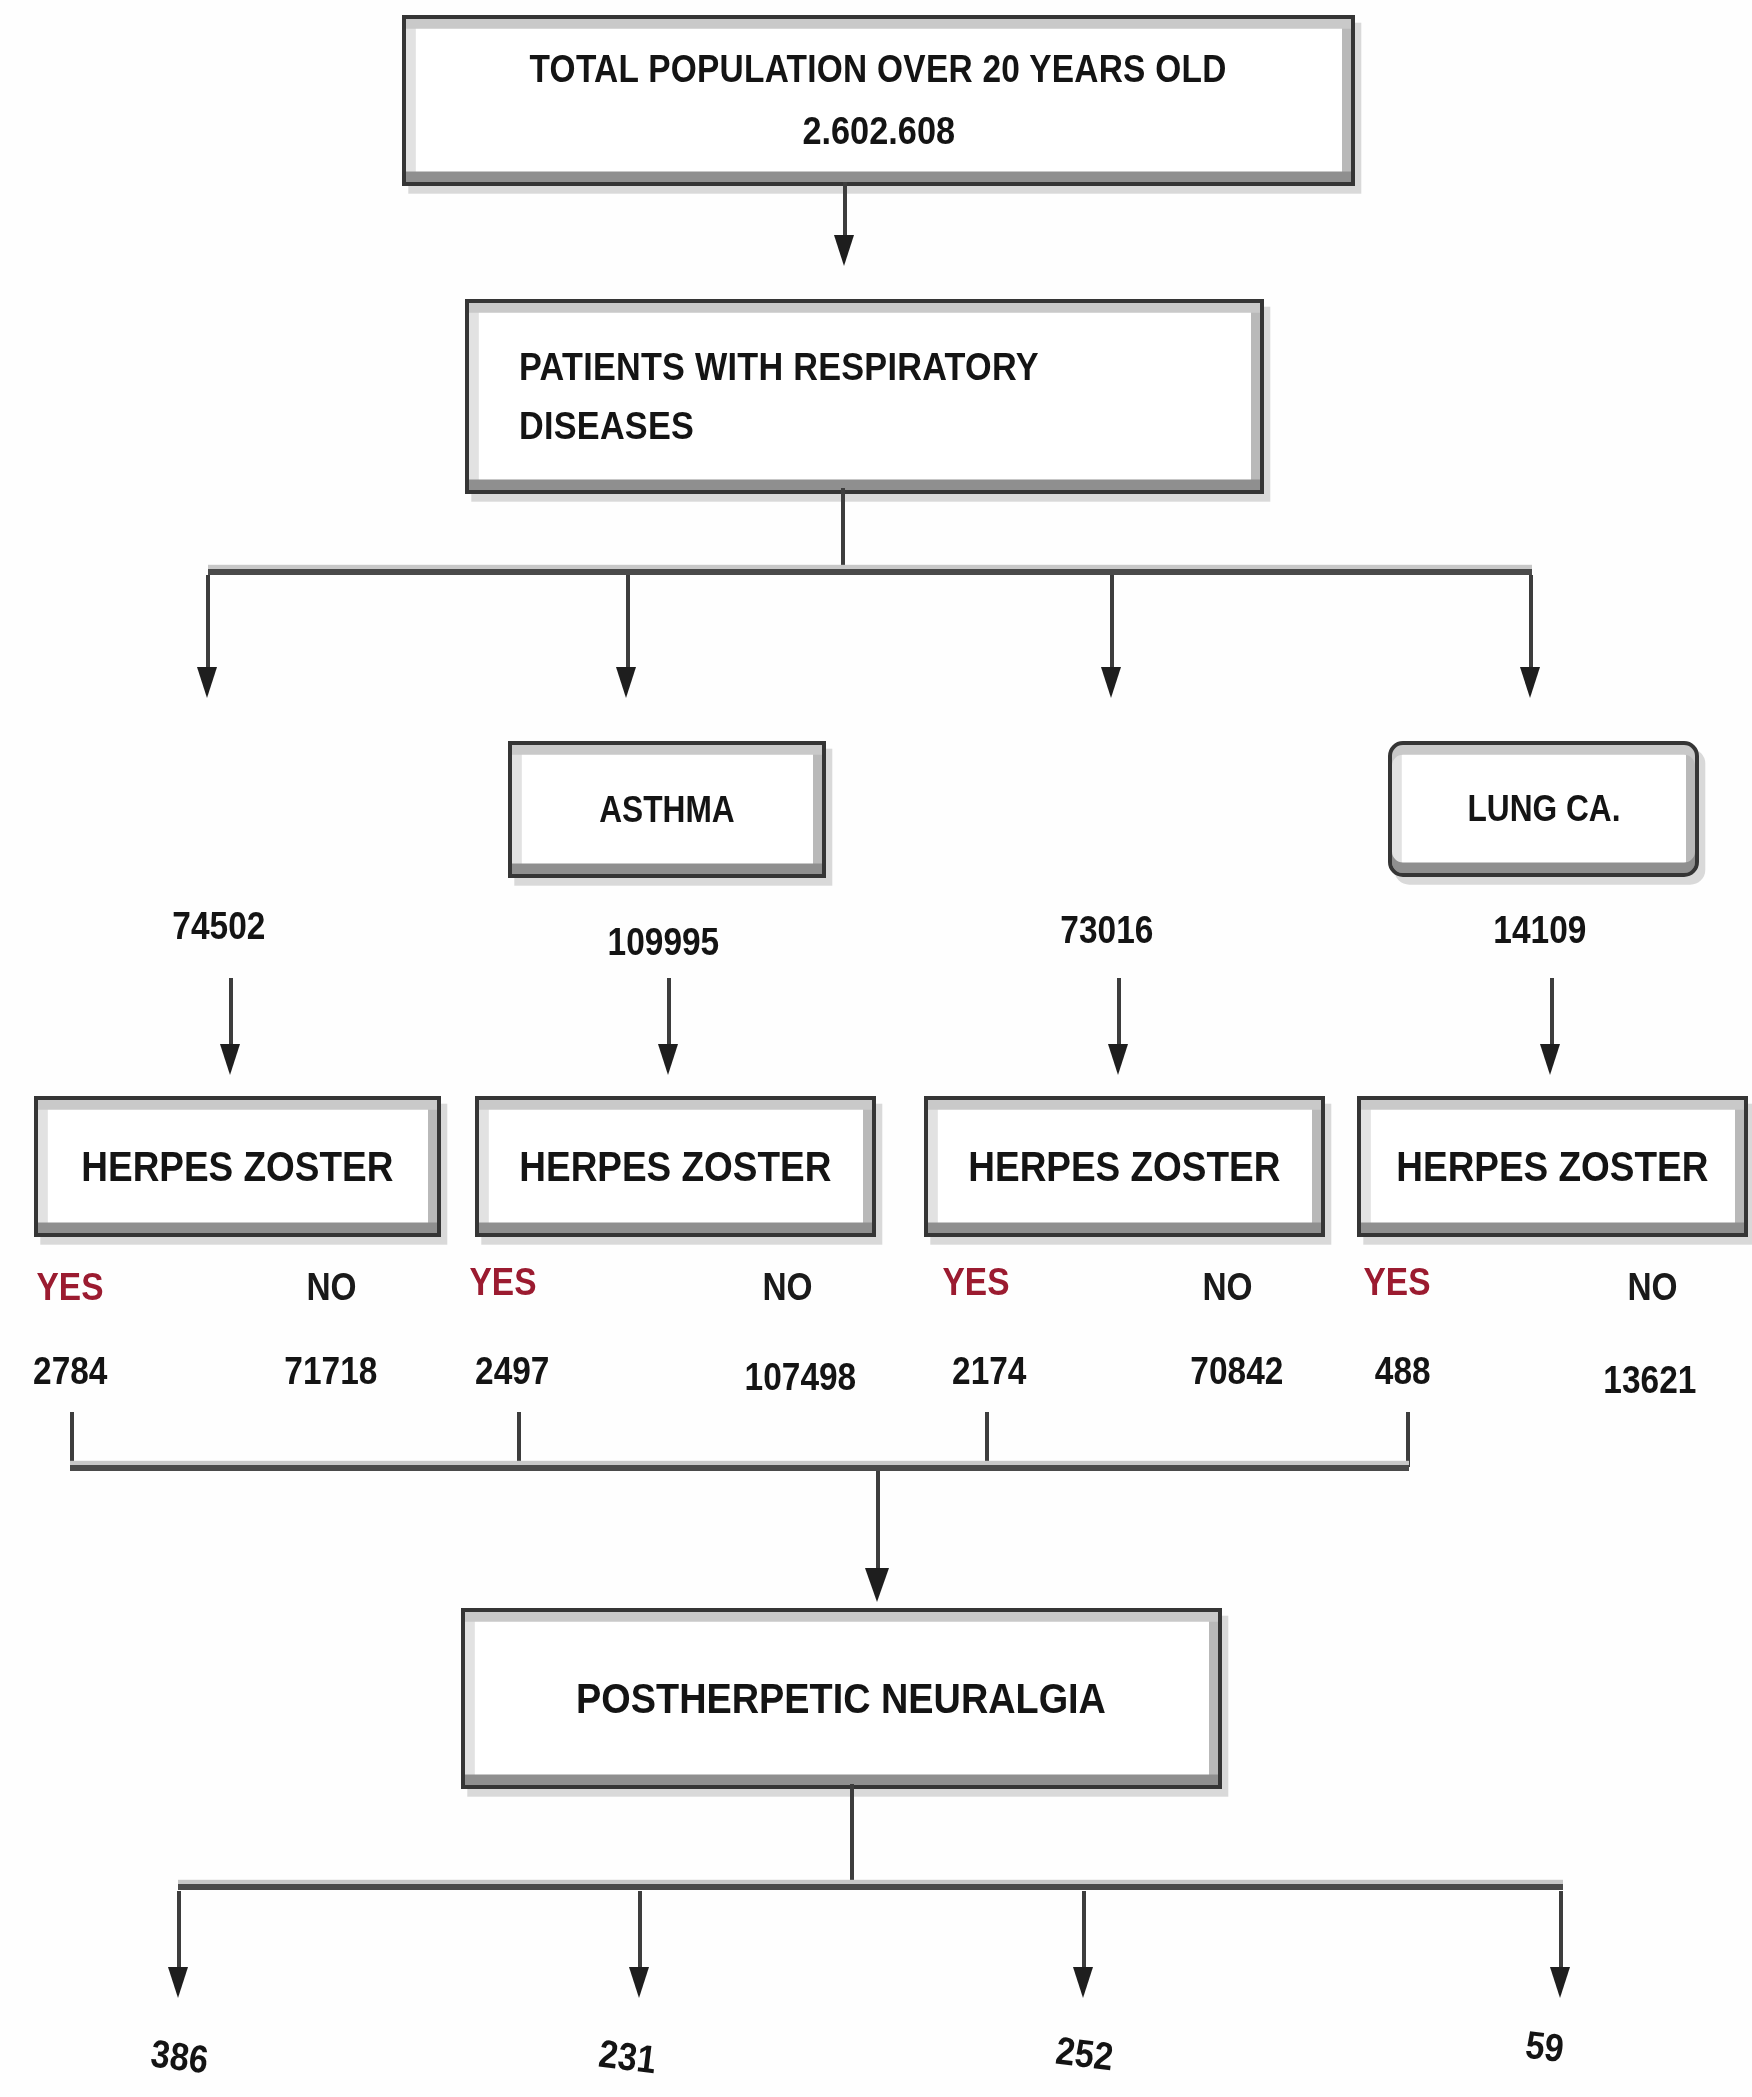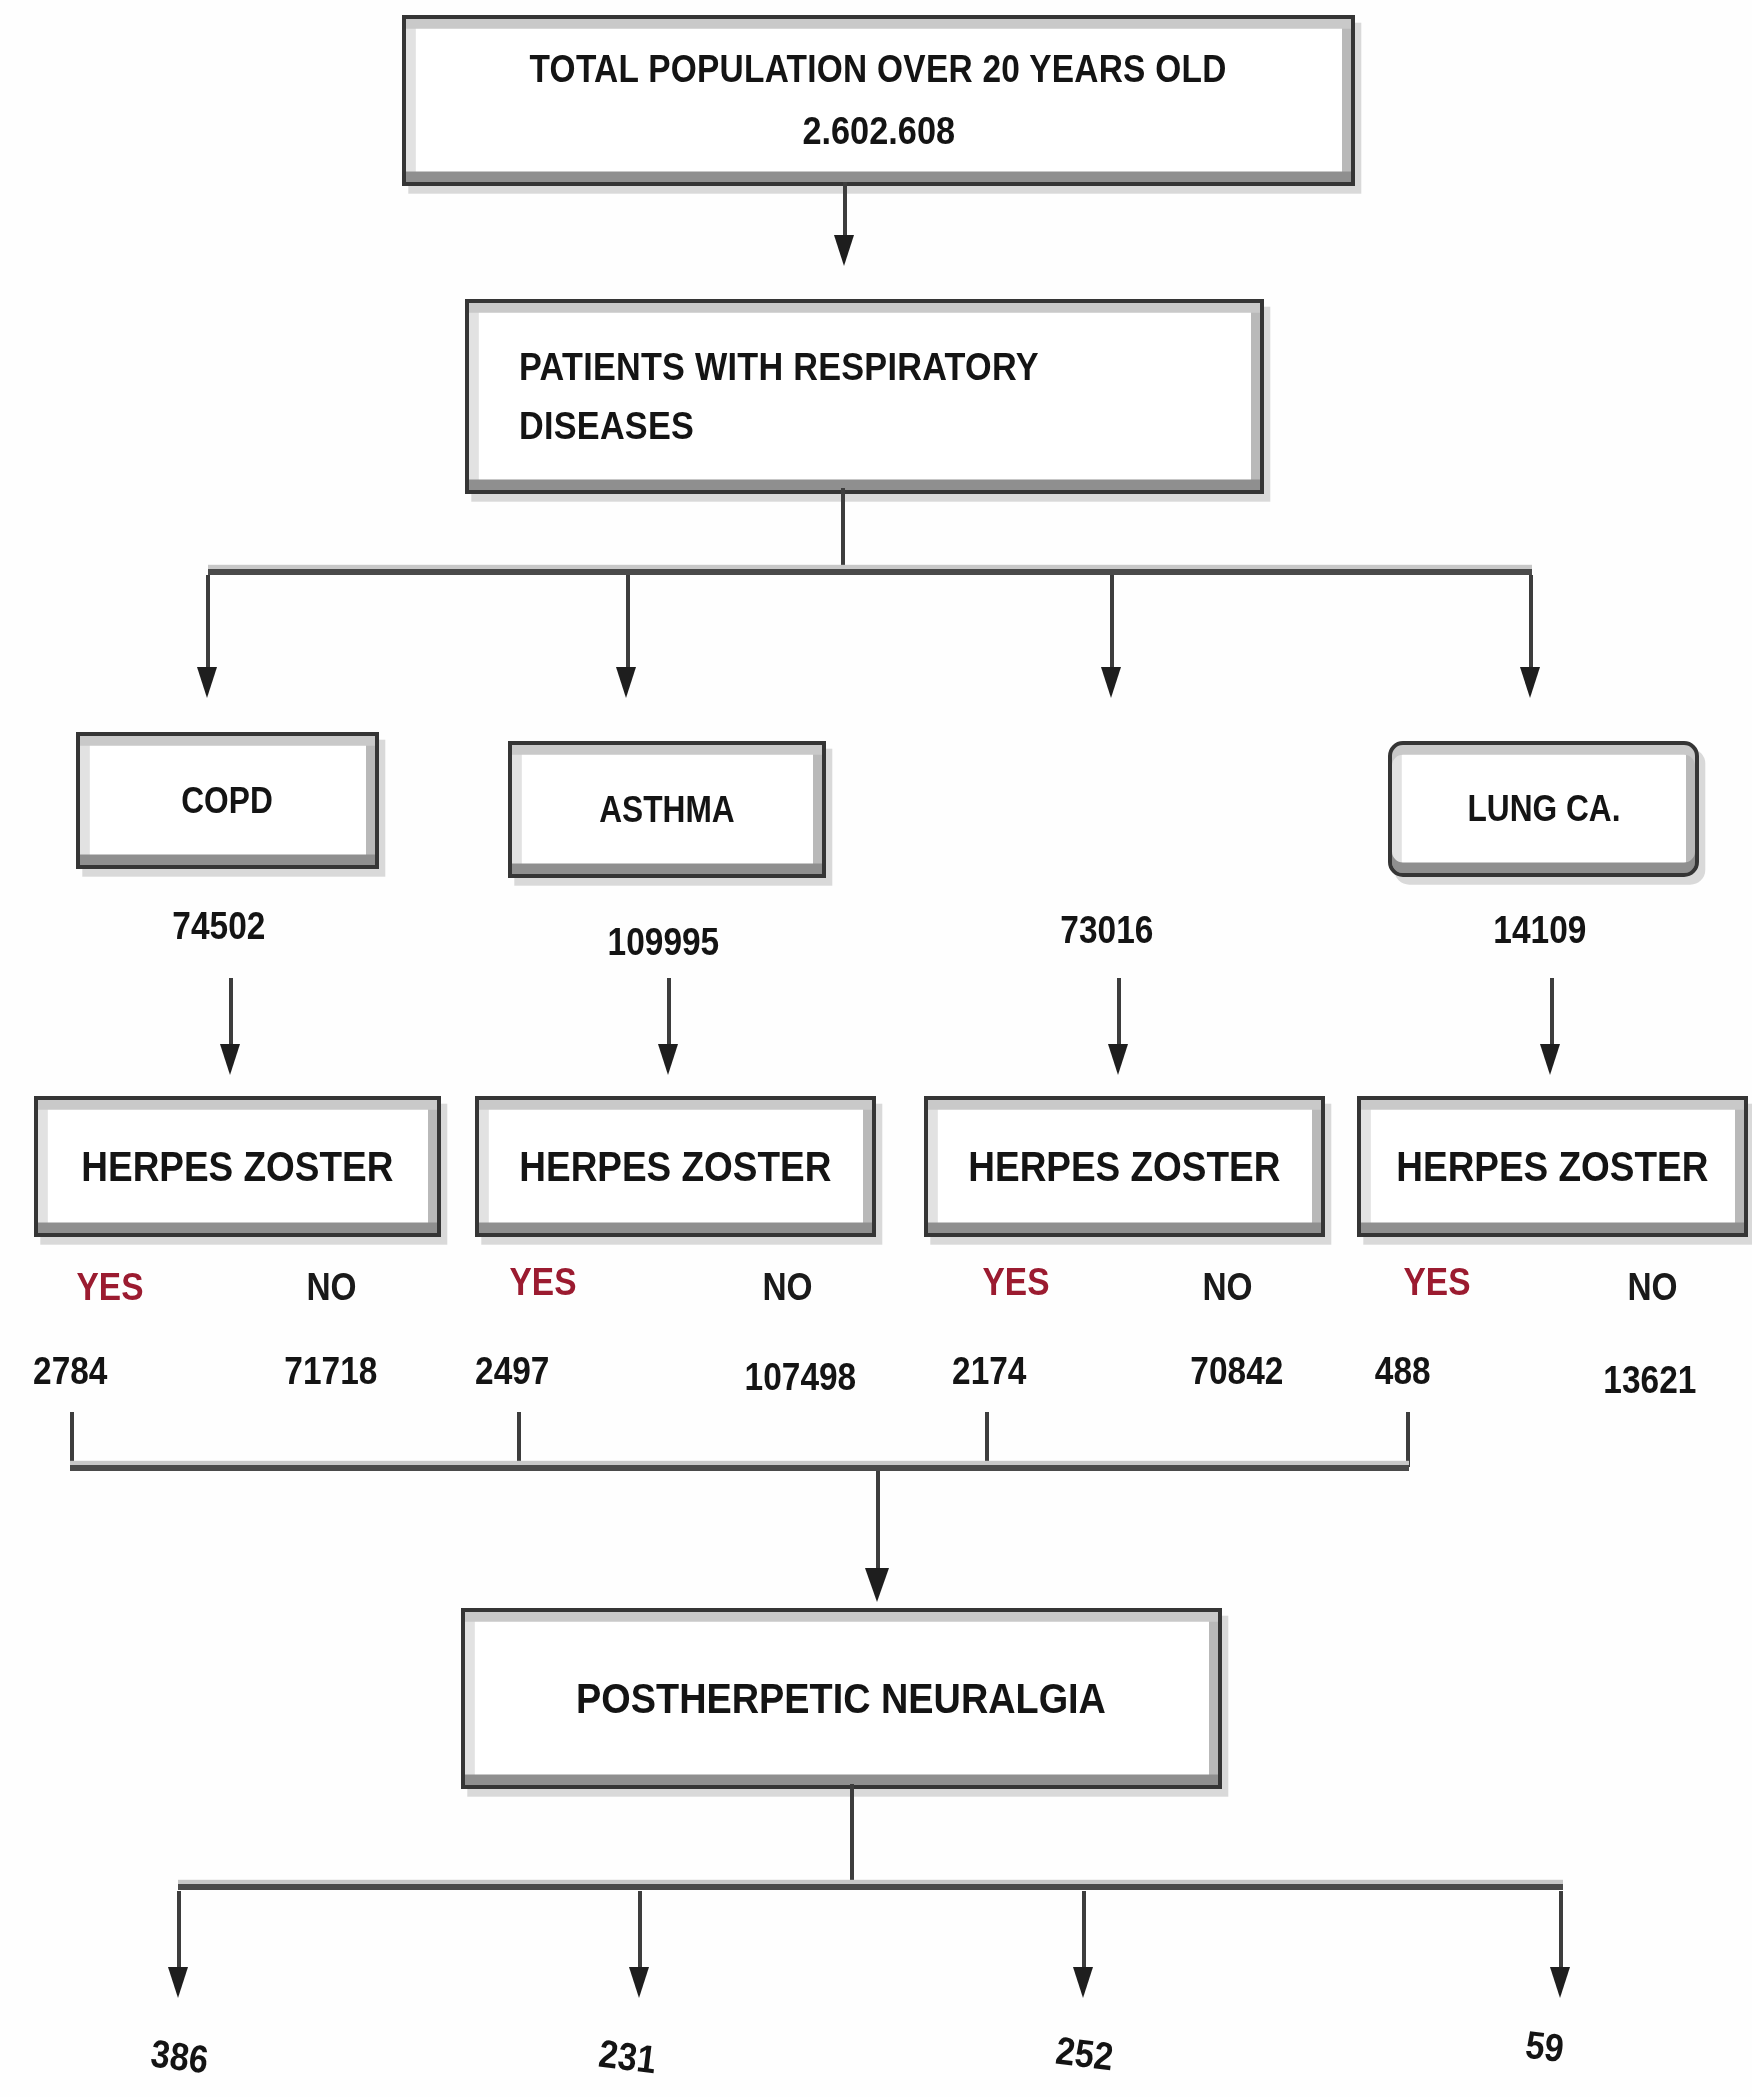--- a/index.html
+++ b/index.html
@@ -30,21 +30,21 @@
   .box-title{font-weight:bold;font-size:38px;letter-spacing:0.3px;}
   .box-value{font-weight:bold;font-size:39px;margin-top:18px;}
   .disease-name{font-weight:bold;font-size:36px;}
   .hz-title{font-weight:bold;font-size:42px;white-space:nowrap;}
   .phn-title{font-weight:bold;font-size:43px;white-space:nowrap;}
 
   
   .txt{position:absolute;font-weight:bold;text-align:center;white-space:nowrap;}
   .total-num{font-size:38px;}
   .yn-label{font-size:38px;}
-  .yes{color:#9b1b30;margin-left:40px;}
+  .yes{color:#9b1b30;}
   .no{color:#1a1a1a;}
   .yn-num{font-size:38px;}
   .out-num{font-size:39px;transform:rotate(7deg);}
 
   
   .stem{position:absolute;width:3.5px;background:#3d3d3d;}
   .hline{position:absolute;height:6.3px;background:#4a4a4a;box-shadow:0 -4.2px 0 #c8c8c8;}
   .ahead{position:absolute;width:0;height:0;
     border-left:10.5px solid transparent;border-right:10.5px solid transparent;
     border-top:31px solid #1e1e1e;}
@@ -79,23 +79,20 @@
   <div class="hline" style="left:208px;top:569px;width:1324px;"></div>
   <div class="stem" style="left:206px;top:575px;height:94px;"></div>
   <div class="ahead" style="left:197px;top:667px;"></div>
   <div class="stem" style="left:626px;top:575px;height:94px;"></div>
   <div class="ahead" style="left:616px;top:667px;"></div>
   <div class="stem" style="left:1110px;top:575px;height:94px;"></div>
   <div class="ahead" style="left:1101px;top:667px;"></div>
   <div class="stem" style="left:1529px;top:575px;height:94px;"></div>
   <div class="ahead" style="left:1520px;top:667px;"></div>
 
-  <div class="fbox" style="left:76px;top:732px;width:295px;height:129px;">
-    <span class="disease-name cond">COPD</span>
-  </div>
   <div class="fbox" style="left:508px;top:741px;width:310px;height:129px;">
     <span class="disease-name cond">ASTHMA</span>
   </div>
   <div class="fbox" style="left:1388px;top:741px;width:303px;height:128px;border-radius:15px;">
     <span class="disease-name cond">LUNG CA.</span>
   </div>
 
   <div class="txt total-num" style="left:93px;top:905px;width:252px;"><span class="cond">74502</span></div>
   <div class="txt total-num" style="left:537px;top:921px;width:252px;"><span class="cond">109995</span></div>
   <div class="txt total-num" style="left:981px;top:909px;width:252px;"><span class="cond">73016</span></div>

